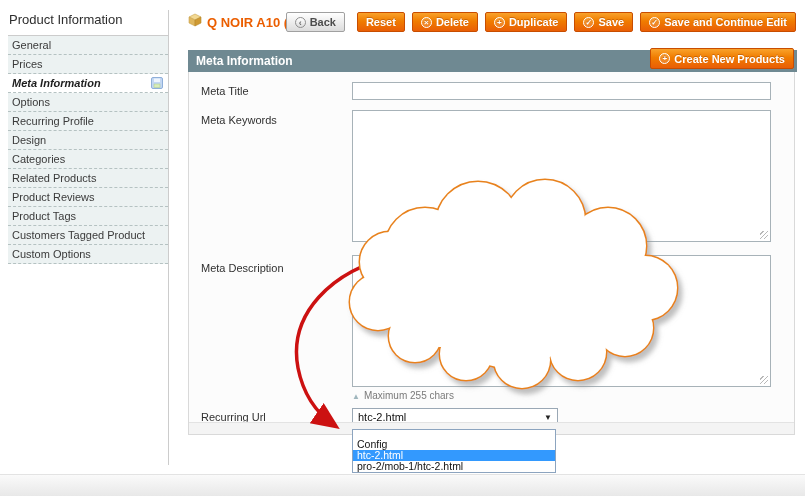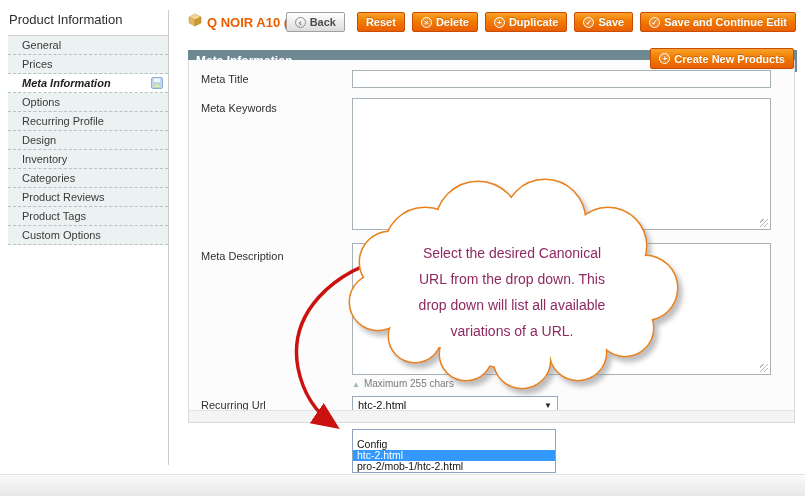--- a/index.html
+++ b/index.html
@@ -4,21 +4,21 @@
 <style>
   * { box-sizing: border-box; margin: 0; padding: 0; }
   html,body { background:#fff; }
   body { font-family:"Liberation Sans", sans-serif; }
   .page { position:relative; width:805px; height:496px; background:#fff; overflow:hidden; }
 
   
   .sidebar { position:absolute; left:8px; top:10px; width:161px; height:455px; border-right:1px solid #ccc; }
   .sidebar h3 { font-size:13px; font-weight:normal; color:#2d2d2d; padding:2px 0 8px 1px; }
   .side-list { list-style:none; border-top:1px solid #ccc; }
-  .side-list li { height:19px; line-height:18px; padding-left:14px; font-size:11px; color:#3a3a3a;
+  .side-list li { height:19px; line-height:18px; padding-left:4px; font-size:11px; color:#3a3a3a;
                   background:#ecf2f2; border-bottom:1px dashed #b5c2c2; cursor:pointer; }
   .side-list li.active { background:#fff; font-weight:bold; font-style:italic; color:#1e1e1e;
                          display:flex; justify-content:space-between; align-items:center; padding-right:5px; }
   .floppy { display:inline-flex; font-style:normal; }
 
   
   .content { position:absolute; left:188px; top:8px; width:609px; }
   .title-row { position:relative; height:38px; }
   .title-wrap { position:absolute; left:0; top:5px; display:flex; align-items:center; gap:5px; }
   .page-title { font-size:13px; font-weight:bold; color:#eb5e00; }
@@ -30,21 +30,21 @@
                 color:#fff; text-shadow:0 -1px 0 rgba(120,40,0,.35);align-items:center; }
   .btn-gray { background:linear-gradient(#ffffff,#dcdcdc); border:1px solid #a0a0a0; color:#4d4d4d; margin-right:5px; }
   .circ { display:inline-block; width:11px; height:11px; border-radius:50%; border:1px solid #fff;
           font-size:8px; line-height:10px; text-align:center; background:rgba(255,255,255,.15); font-weight:bold; }
   .circ-gray { border-color:#8f8f8f; color:#6e6e6e; background:linear-gradient(#fff,#ddd); font-size:9px; }
 
   
   .section-bar { position:absolute; left:0; top:42px; width:609px; height:22px; background:#6f8992;
                  color:#fff; font-size:12px; font-weight:bold; line-height:22px; padding-left:8px; }
   .create-btn { position:absolute; right:3px; top:40px; height:21px; z-index:2; }
-  .panel { position:absolute; left:0; top:52px; width:607px; height:363px; background:#fcfcfc;
+  .panel { position:absolute; left:0; top:64px; width:607px; height:363px; background:#fcfcfc;
            border:1px solid #d9d9d9; border-top:none; }
   .panel-strip { position:absolute; left:0; bottom:0; width:100%; height:12px; background:#f4f4f4; border-top:1px solid #e3e3e3; }
   .flabel { position:absolute; left:12px; font-size:11px; color:#303030; }
   .tinput { position:absolute; left:163px; width:419px; border:1px solid #a7b2b8; background:#fff;
             font-family:"Liberation Sans",sans-serif; font-size:11px; padding:2px 4px; }
   textarea.tinput { resize:none; background-image:repeating-linear-gradient(135deg, transparent 0 2px, #b9b9b9 2px 3px);
             background-size:8px 8px; background-repeat:no-repeat; background-position:right 2px bottom 2px; }
   .note { position:absolute; left:163px; top:318px; font-size:10px; color:#7a7a7a; }
   .note .tri { color:#9fb6bd; font-size:8px; margin-right:4px; }
 
@@ -87,24 +87,25 @@
           <svg width="12" height="12" viewBox="0 0 12 12">
             <rect x="0.5" y="0.5" width="11" height="11" rx="1.5" fill="#c3d7f3" stroke="#8fafd9"></rect>
             <rect x="3" y="1.5" width="6" height="3.5" fill="#eef5fd"></rect>
             <rect x="3" y="7" width="6" height="3.5" fill="#d9ecb8" stroke="#a9c98a" stroke-width="0.5"></rect>
           </svg>
         </span>
       </li>
       <li>Options</li>
       <li>Recurring Profile</li>
       <li>Design</li>
-      <li>Inventory</li>
       <li>Categories</li>
+      <li>Related Products</li>
       <li>Product Reviews</li>
       <li>Product Tags</li>
+      <li>Customers Tagged Product</li>
       <li>Custom Options</li>
     </ul>
   </aside>
 
   <main class="content">
 
     <div class="title-row">
       <div class="title-wrap">
         <span>
           <svg width="14" height="14" viewBox="0 0 14 14">
@@ -222,21 +223,15 @@
         <circle cx="415" cy="336" r="26"></circle>
           <circle cx="378" cy="302" r="28"></circle>
           <circle cx="390" cy="262" r="30"></circle>
         <circle cx="510" cy="290" r="78"></circle>
           <circle cx="440" cy="295" r="52"></circle>
           <circle cx="585" cy="295" r="52"></circle>
       </g>
     </g>
   </svg>
 
-  <div class="cloud-text">
-    <span>Select the desired Canonical</span>
-    <span>URL from the drop down. This</span>
-    <span>drop down will list all available</span>
-    <span>variations of a URL.</span>
-  </div>
 
   <footer class="footer"></footer>
 </div>
 
 </body></html>

